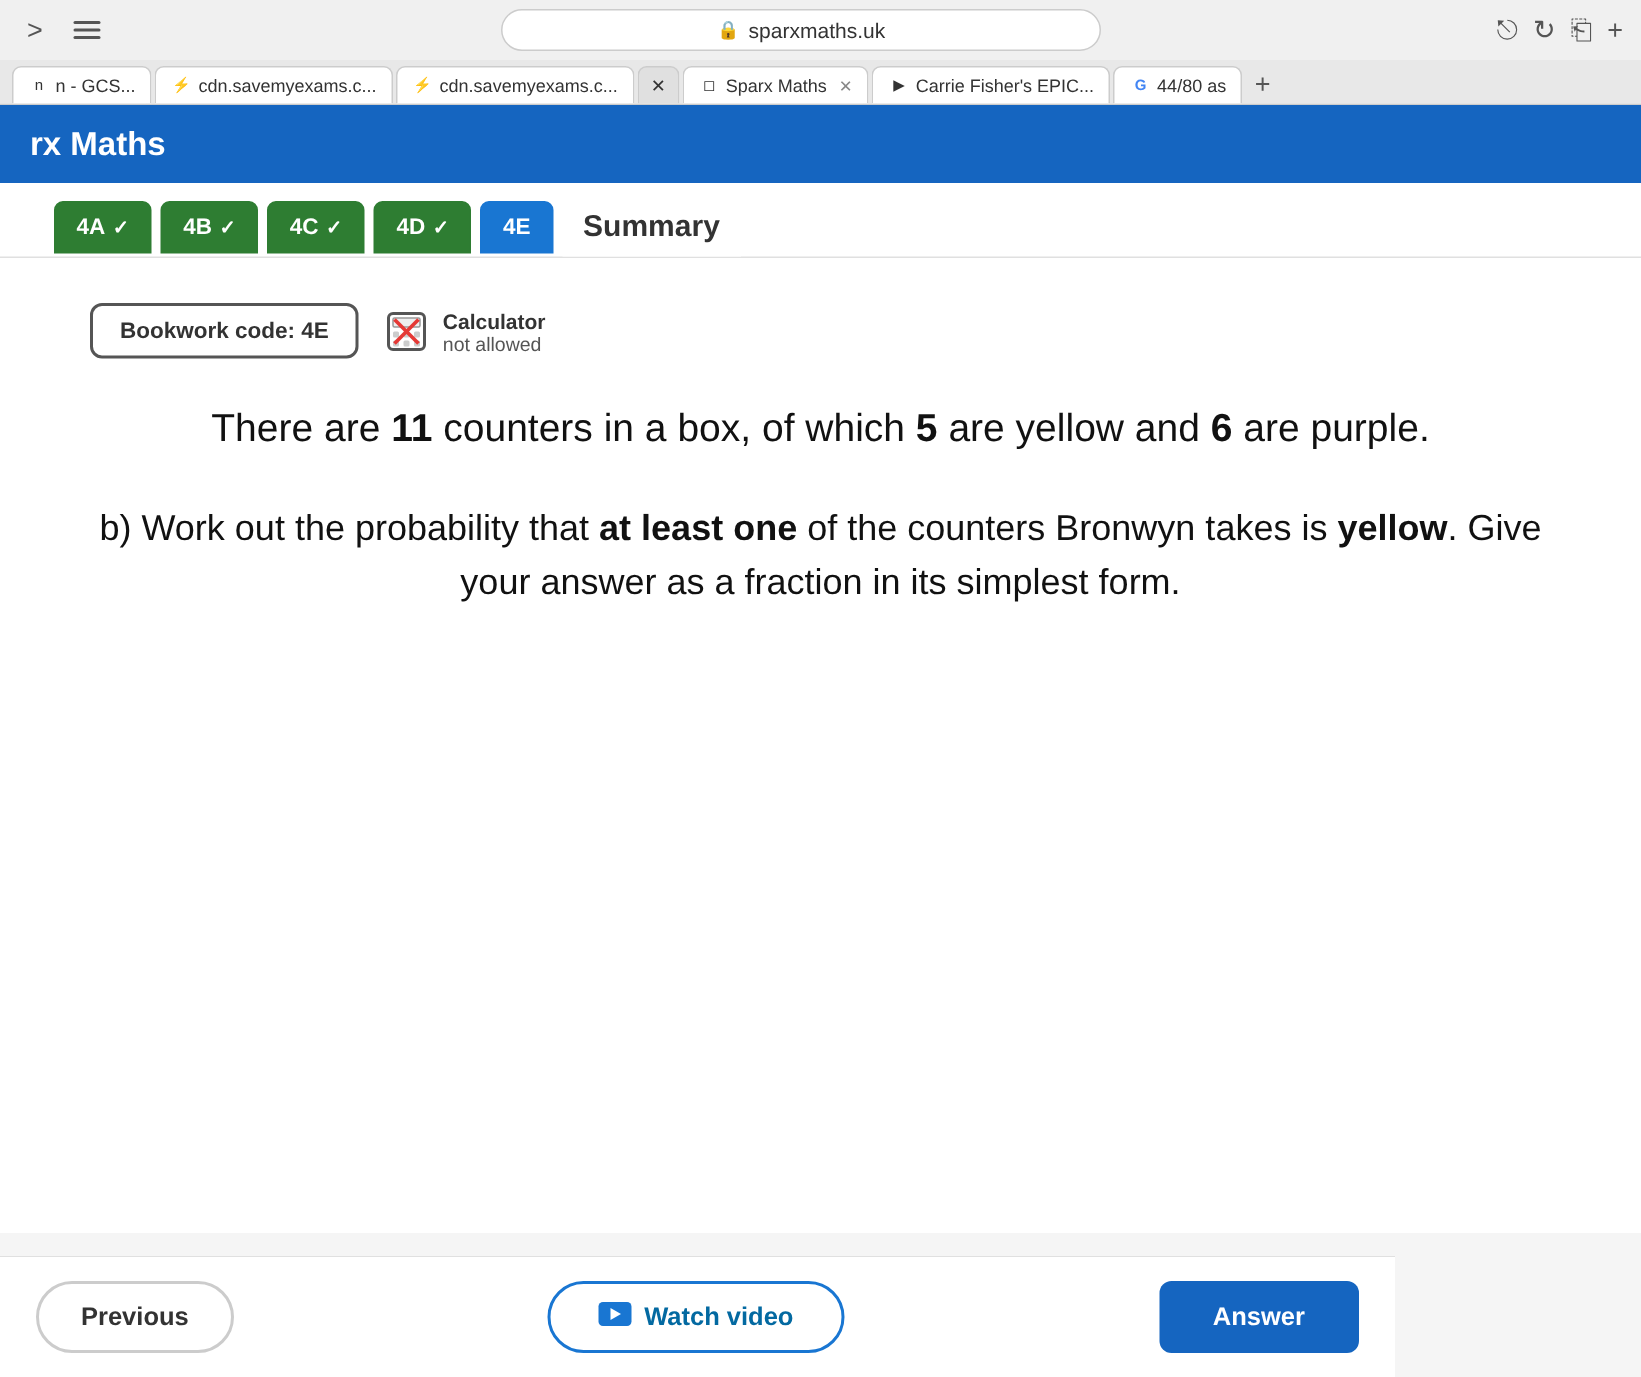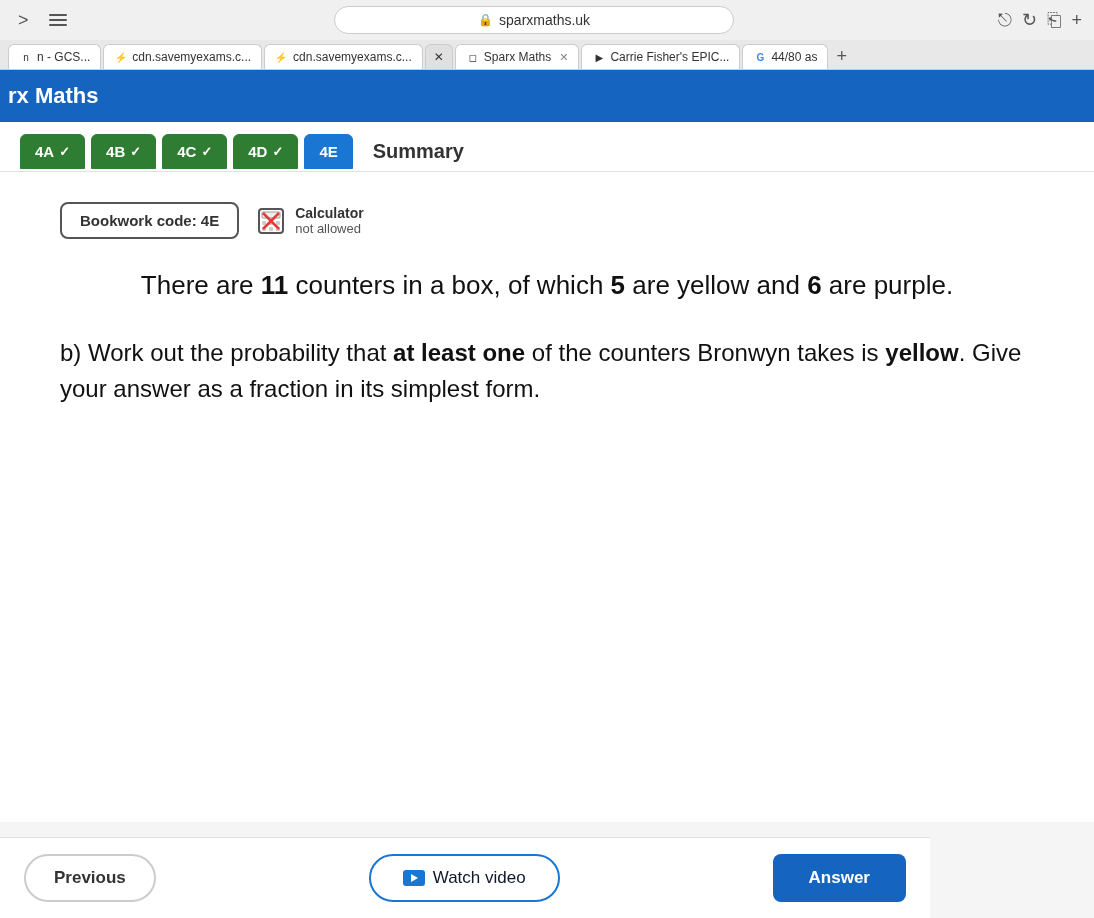--- a/index.html
+++ b/index.html
@@ -121,21 +121,21 @@
       cursor: pointer;
     }
 
     
     .app-header {
       background: #1565c0;
       color: white;
       display: flex;
       align-items: center;
       justify-content: space-between;
-      padding: 0 8px;
+      padding: 0 20px;
       height: 52px;
     }
     .app-logo {
       font-size: 22px;
       font-weight: bold;
       color: white;
     }
     .app-header-right {
       display: flex;
       align-items: center;
@@ -148,21 +148,21 @@
     .user-name {
       font-weight: 600;
     }
 
     
     .progress-tabs {
       background: white;
       border-bottom: 1px solid #e0e0e0;
       display: flex;
       align-items: center;
-      padding: 10px 20px 0;
+      padding: 10px 36px 0;
       gap: 6px;
     }
     .progress-tab {
       display: flex;
       align-items: center;
       gap: 5px;
       padding: 8px 14px;
       border-radius: 6px 6px 0 0;
       font-size: 15px;
       font-weight: 600;
@@ -214,21 +214,21 @@
       background: white;
       border: 2px solid #555;
       border-radius: 8px;
       padding: 8px 18px;
       font-size: 15px;
       font-weight: 600;
       color: #333;
     }
     .calculator-notice {
       display: flex;
-      align-items: center;
+      align-items: flex-end;
       gap: 8px;
       font-size: 13px;
       color: #333;
     }
     .calc-icon {
       position: relative;
       width: 32px;
       height: 32px;
       display: flex;
       align-items: center;
@@ -253,20 +253,21 @@
     .question-part {
       font-size: 24px;
       color: #111;
       line-height: 1.5;
       margin-bottom: 22px;
     }
     .question-part.bold-parts b {
       font-weight: 900;
     }
     .question-part.indented {
+      text-align: center;
     }
 
     
     .bottom-bar {
       position: fixed;
       bottom: 0;
       left: 0;
       right: 0;
       width: 930px;
       background: white;
@@ -285,25 +286,24 @@
       font-weight: 600;
       color: #333;
       cursor: pointer;
     }
     .btn-watch-video {
       background: white;
       border: 2px solid #1976d2;
       border-radius: 24px;
       padding: 12px 32px;
       font-size: 17px;
-      font-weight: 400;
-      color: #0f172a;
-      cursor: pointer;
-      display: flex;
-      align-items: center;
+      font-weight: 700;
+      color: #0369a1;
+      cursor: pointer;
+      display: flex;
       gap: 8px;
     }
     .video-play-icon {
       display: inline-block;
       width: 22px;
       height: 16px;
       background: #1976d2;
       border-radius: 3px;
       position: relative;
     }

